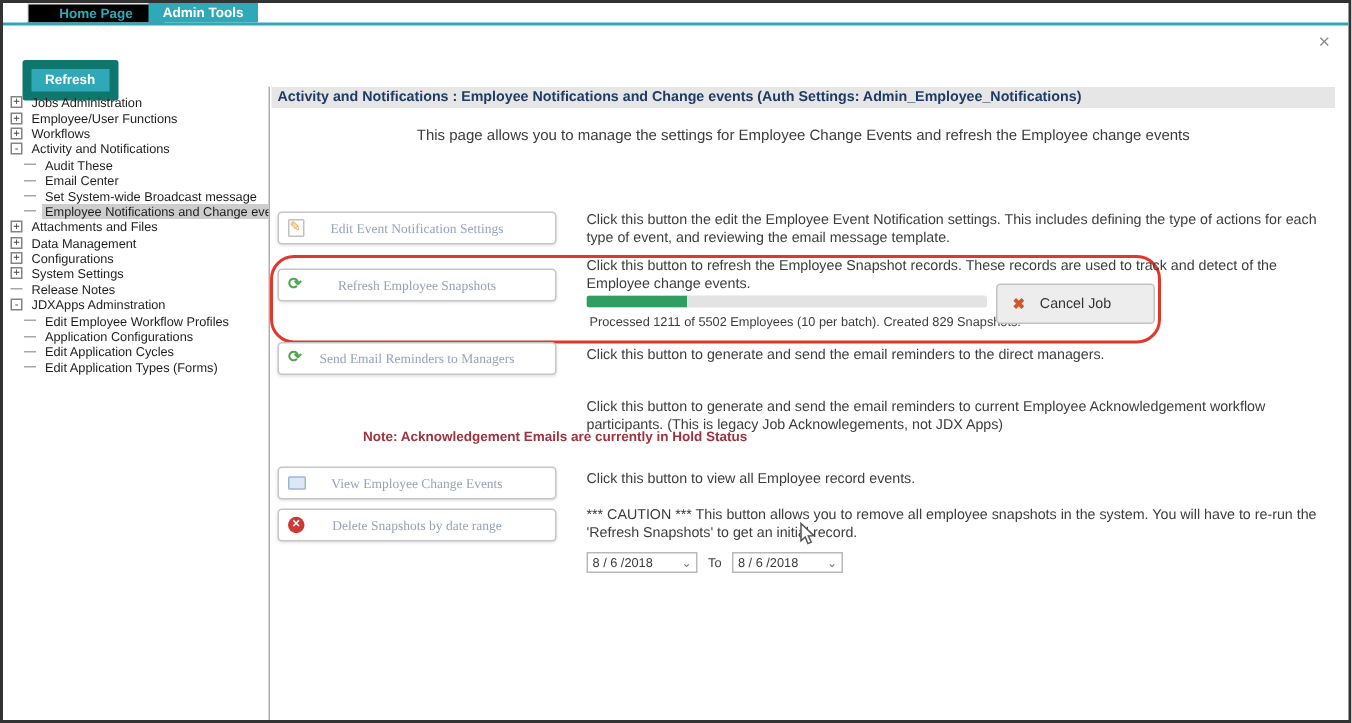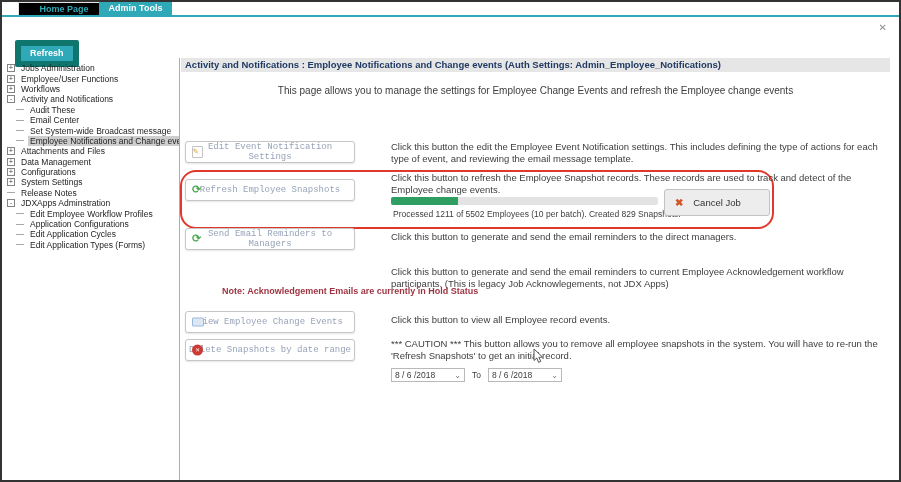--- a/index.html
+++ b/index.html
@@ -23,40 +23,40 @@
   .lvl1 { padding-left:14px; }
   .tbox { display:inline-block; width:8px; height:8px; border:1px solid #848484; background:#fff; color:#444; font-size:7.5px; line-height:6px; text-align:center; margin-right:4px; flex:0 0 auto; }
   .tdash { display:inline-block; width:8px; height:0; border-top:1px solid #a8a8a8; margin-right:4px; flex:0 0 auto; }
   .tlabel { padding:0 2px; }
   .selected .tlabel { background:#cdcdcd; }
 
   
   .main-header { position:absolute; left:179px; top:56px; width:709px; height:14px; background:#e6e6e6; color:#1f3a63; font-size:9.5px; font-weight:bold; padding:1px 0 0 4px; }
   .intro { position:absolute; left:179px; top:83px; width:709px; text-align:center; font-size:10px; color:#3c3c3c; }
 
-  .action-btn { position:absolute; left:183px; width:170px; height:22px; background:#fff; border:1px solid #c6c6c6; border-radius:3px; box-shadow:0 1px 2px rgba(0,0,0,.10); font-size:9px; color:#97a3b8; display:flex; align-items:center; justify-content:center; cursor:pointer; font-family:Liberation Mono, monospace; }
+  .action-btn { position:absolute; left:183px; width:186px; height:22px; background:#fff; border:1px solid #c6c6c6; border-radius:3px; box-shadow:0 1px 2px rgba(0,0,0,.10); font-size:9px; color:#97a3b8; display:flex; align-items:center; justify-content:center; cursor:pointer; font-family:Liberation Serif, serif; }
   .action-btn .bicon { position:absolute; left:6px; top:50%; transform:translateY(-50%); }
   .desc { position:absolute; left:389px; width:505px; font-size:9.5px; color:#3d3d3d; line-height:1.22; }
 
   .icon-editnote { display:inline-block; width:11px; height:12px; background:#fdfdfd; border:1px solid #c2c2c2; border-radius:1px; position:relative; }
   .icon-editnote::after { content:"\270E"; position:absolute; left:0px; top:-1px; font-size:9px; color:#e8a33d; }
   .icon-refresh { font-size:11px; color:#52a852; font-weight:bold; line-height:1; }
   .icon-table { display:inline-block; width:12px; height:9px; border:1px solid #9ab7d9; background:#dce9f5; border-radius:1px; }
   .icon-delete { display:inline-block; width:11px; height:11px; border-radius:50%; background:#cc3b33; color:#fff; font-size:7px; line-height:11px; text-align:center; font-weight:bold; }
 
   .highlight-ring { position:absolute; left:178px; top:168px; width:594px; height:59px; border:2px solid #e0392b; border-radius:16px; pointer-events:none; }
 
   .progress-track { position:absolute; left:389px; top:195px; width:267px; height:8px; background:#e3e3e3; border-radius:2px; overflow:hidden; }
   .progress-fill { height:100%; background:#2e9e62; width:25%; }
   .progress-status { position:absolute; left:391px; top:207px; font-size:8.5px; color:#3d3d3d; }
 
   .cancel-btn { position:absolute; left:662px; top:187px; width:106px; height:27px; background:#ededed; border:1px solid #c2c2c2; border-radius:3px; font-size:9.5px; color:#333; display:flex; align-items:center; justify-content:center; cursor:pointer; font-family:inherit; }
   .cancel-btn .cicon { position:absolute; left:10px; color:#d35427; font-size:10px; font-weight:bold; }
 
-  .note-red { position:absolute; left:220px; top:284px; font-size:9px; font-weight:bold; color:#9e3340; }
+  .note-red { position:absolute; left:240px; top:284px; font-size:9px; font-weight:bold; color:#9e3340; }
 
   .date-row { position:absolute; left:389px; top:366px; display:flex; align-items:flex-start; font-size:8.5px; color:#3d3d3d; }
   .date-select { width:74px; height:14px; border:1px solid #b9b9b9; background:#fff; display:flex; align-items:center; justify-content:space-between; padding:0 3px; cursor:pointer; }
   .date-select .chev { color:#777; font-size:8px; }
   .to-label { margin:2px 7px 0 7px; }
 
   .cursor-svg { position:absolute; left:531px; top:346px; pointer-events:none; }
 </style>
 </head>
 <body>

